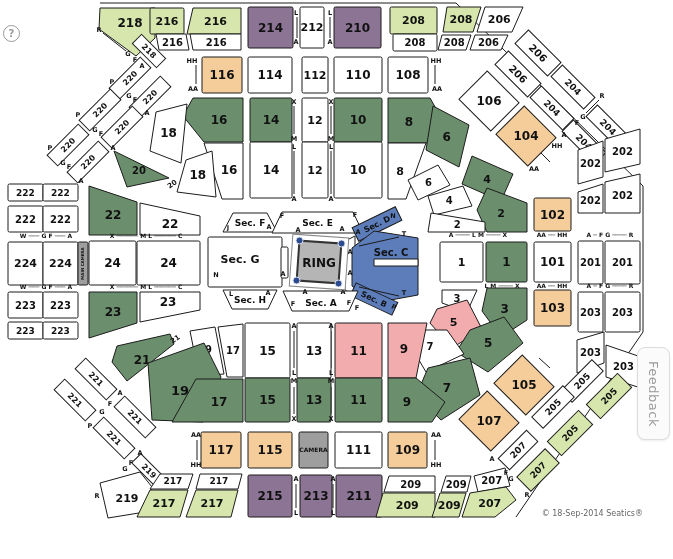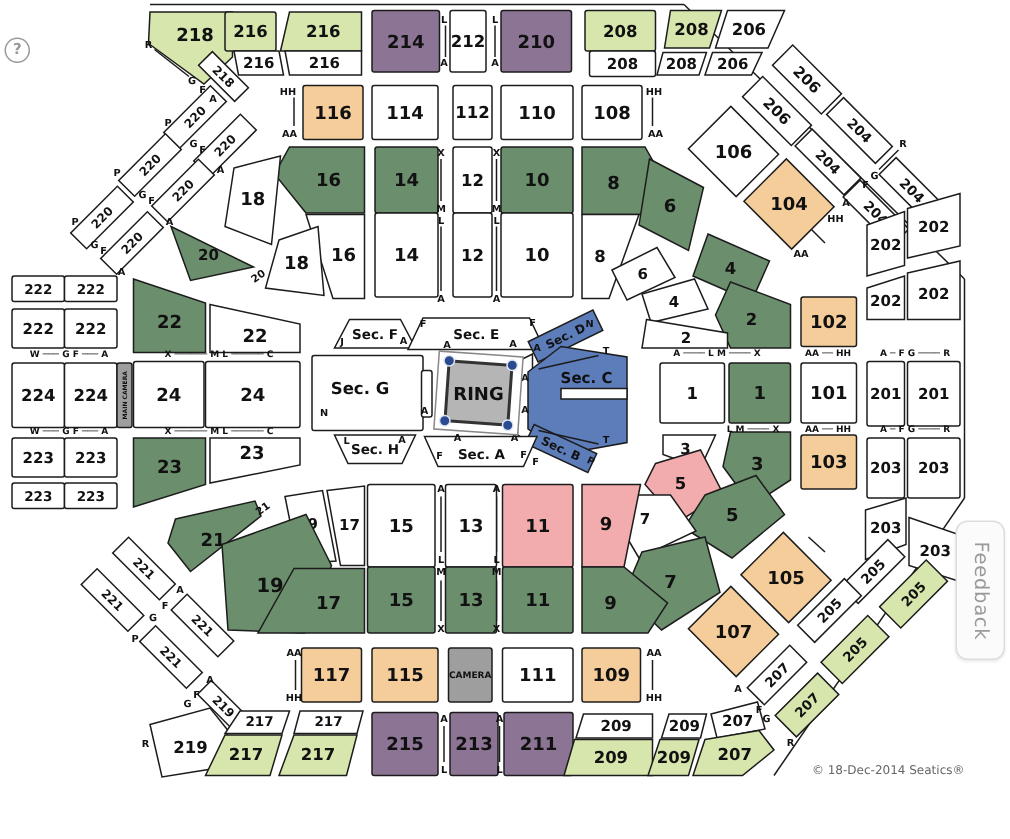--- a/index.html
+++ b/index.html
@@ -737,14 +737,14 @@
         <rect x="298" y="242" width="42" height="40" fill="#B5B5B5" stroke="#333" stroke-width="2" transform="rotate(4 319 262)"></rect>
         <circle cx="299.5" cy="240.5" r="3.5" fill="#2b4a8f" stroke="#dfe6f5" stroke-width="1"></circle>
         <circle cx="341.5" cy="243.5" r="3.5" fill="#2b4a8f" stroke="#dfe6f5" stroke-width="1"></circle>
         <circle cx="338.5" cy="283.5" r="3.5" fill="#2b4a8f" stroke="#dfe6f5" stroke-width="1"></circle>
         <circle cx="296.5" cy="280.5" r="3.5" fill="#2b4a8f" stroke="#dfe6f5" stroke-width="1"></circle>
         <text x="319" y="266.5" text-anchor="middle" font-size="12" font-weight="bold" fill="#111">RING</text>
       </g>
     </svg>
   <div id="help">?</div>
   <div id="feedback">Feedback</div>
-  <div id="copyright">© 18-Dec-2014 Seatics®</div>
+  <div id="copyright">© 18-Sep-2014 Seatics®</div>
 </div>
 
 </body></html>

